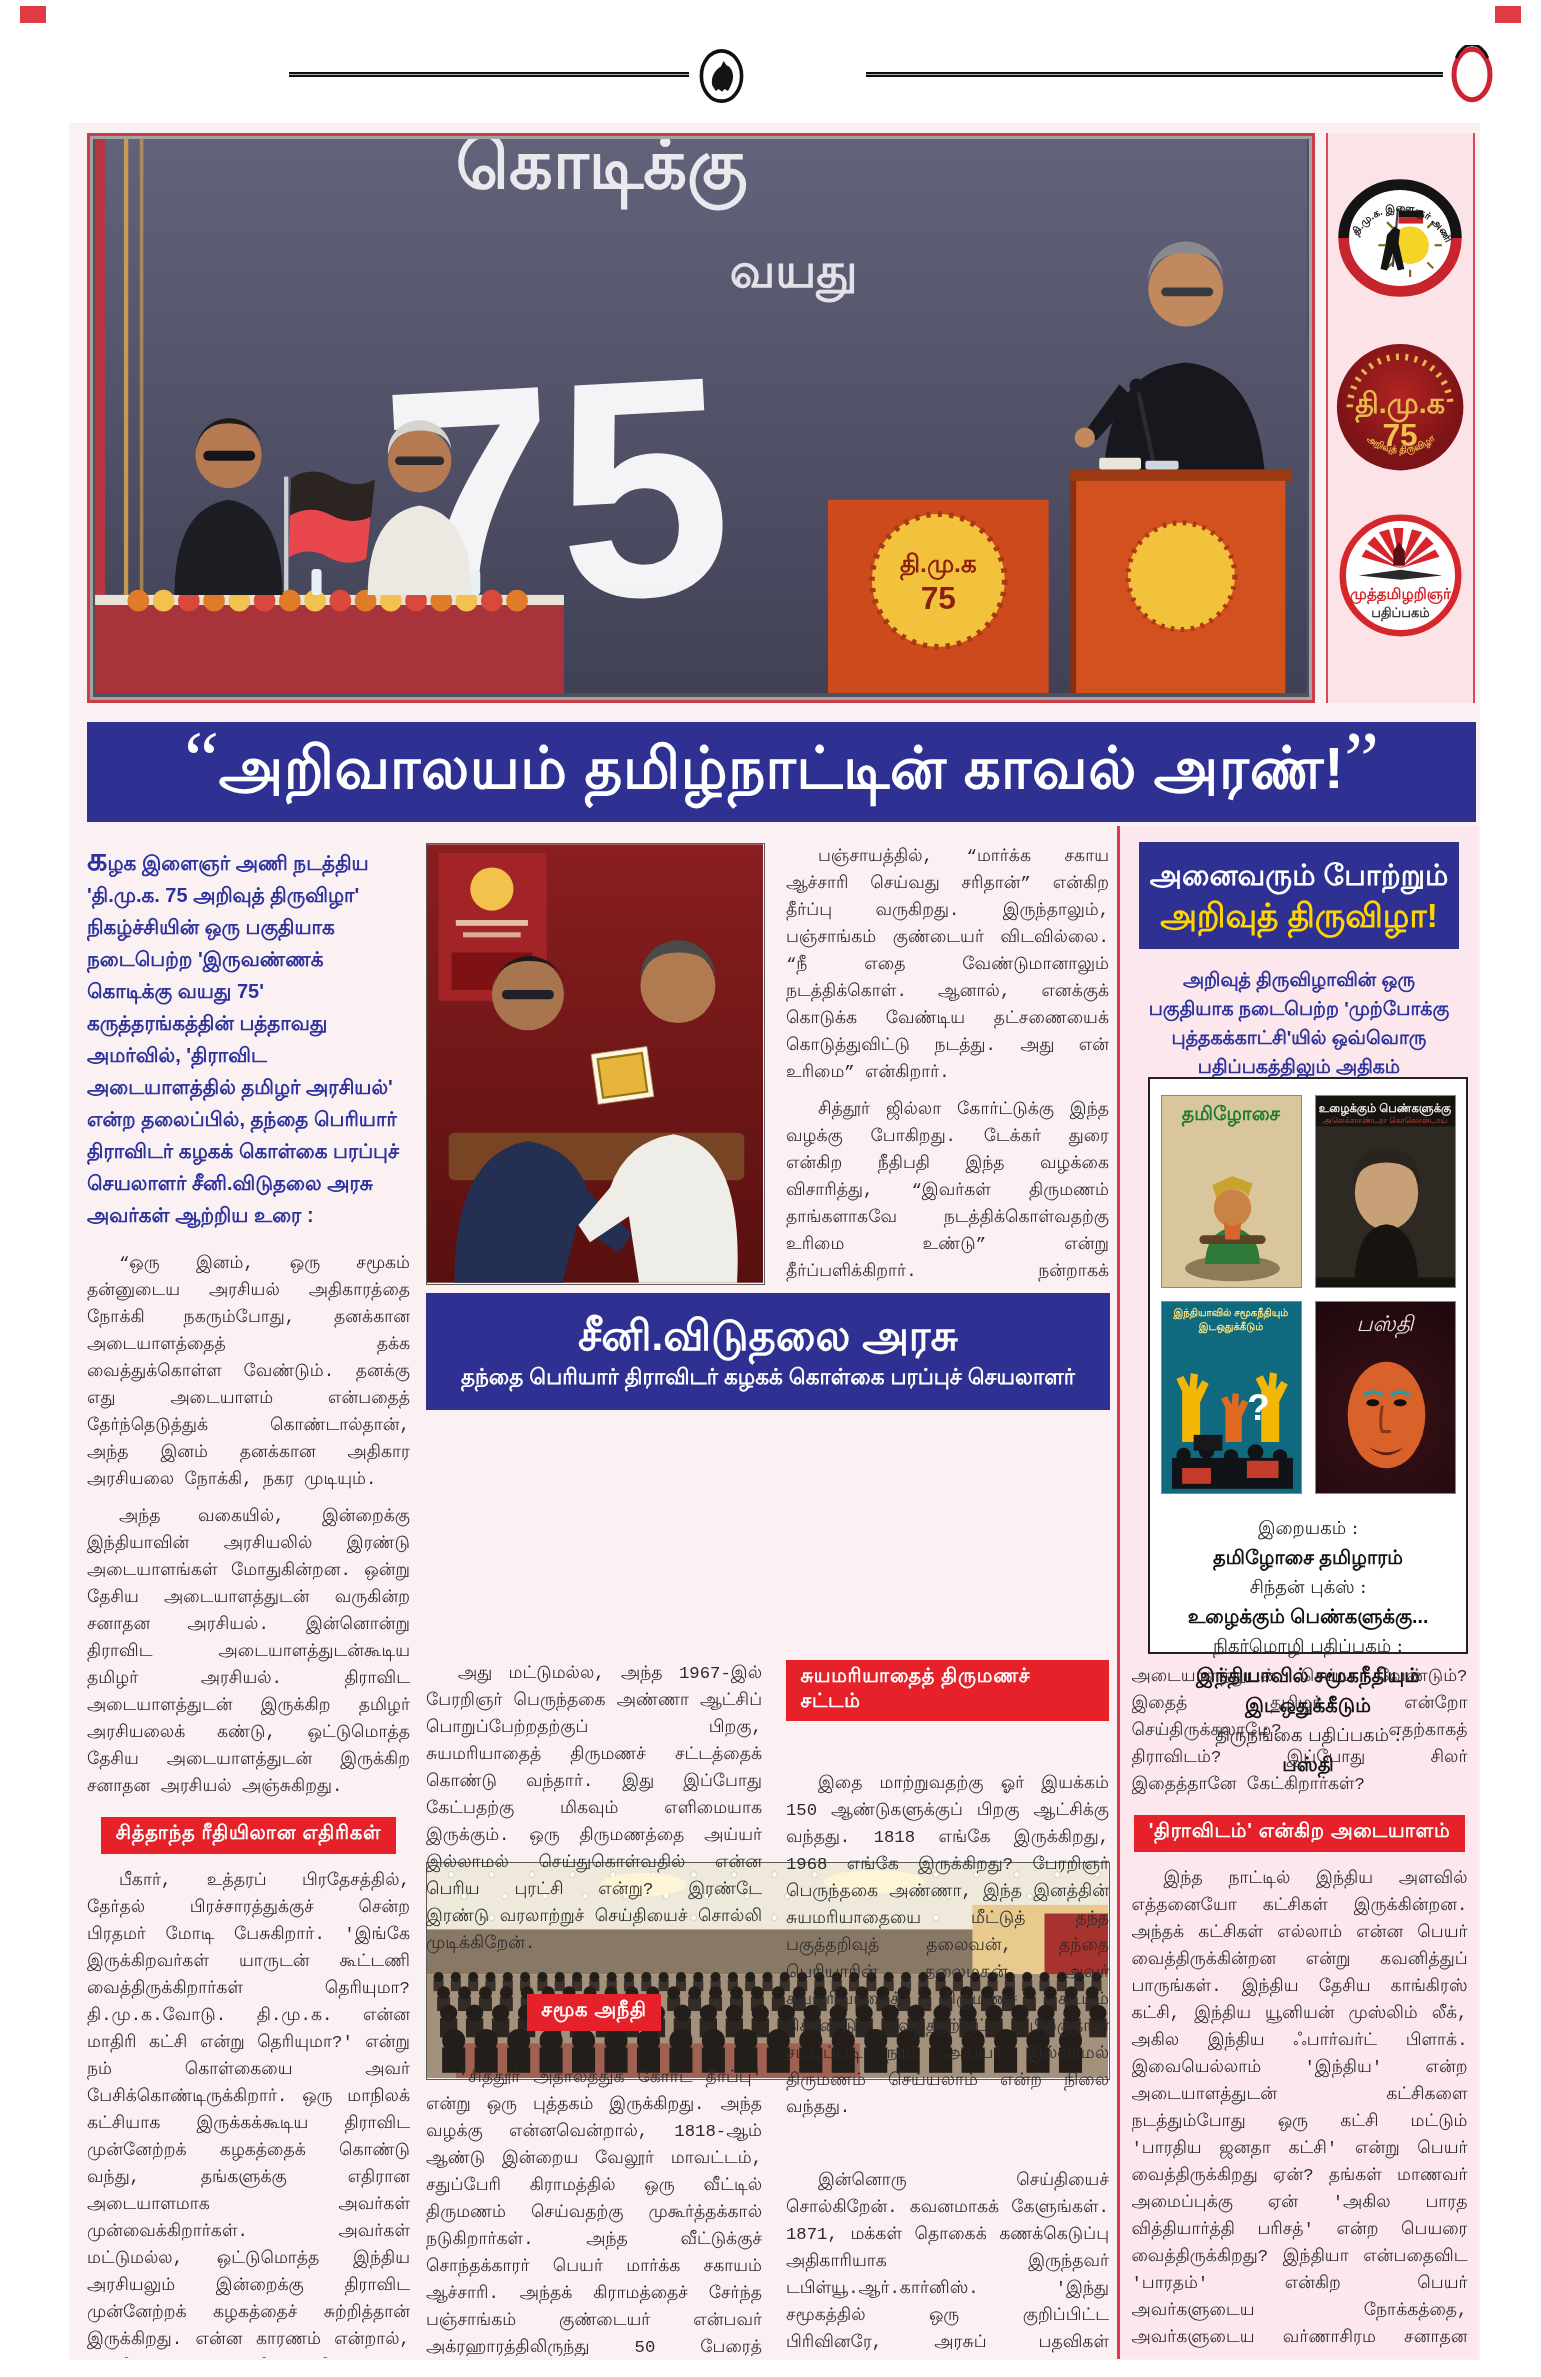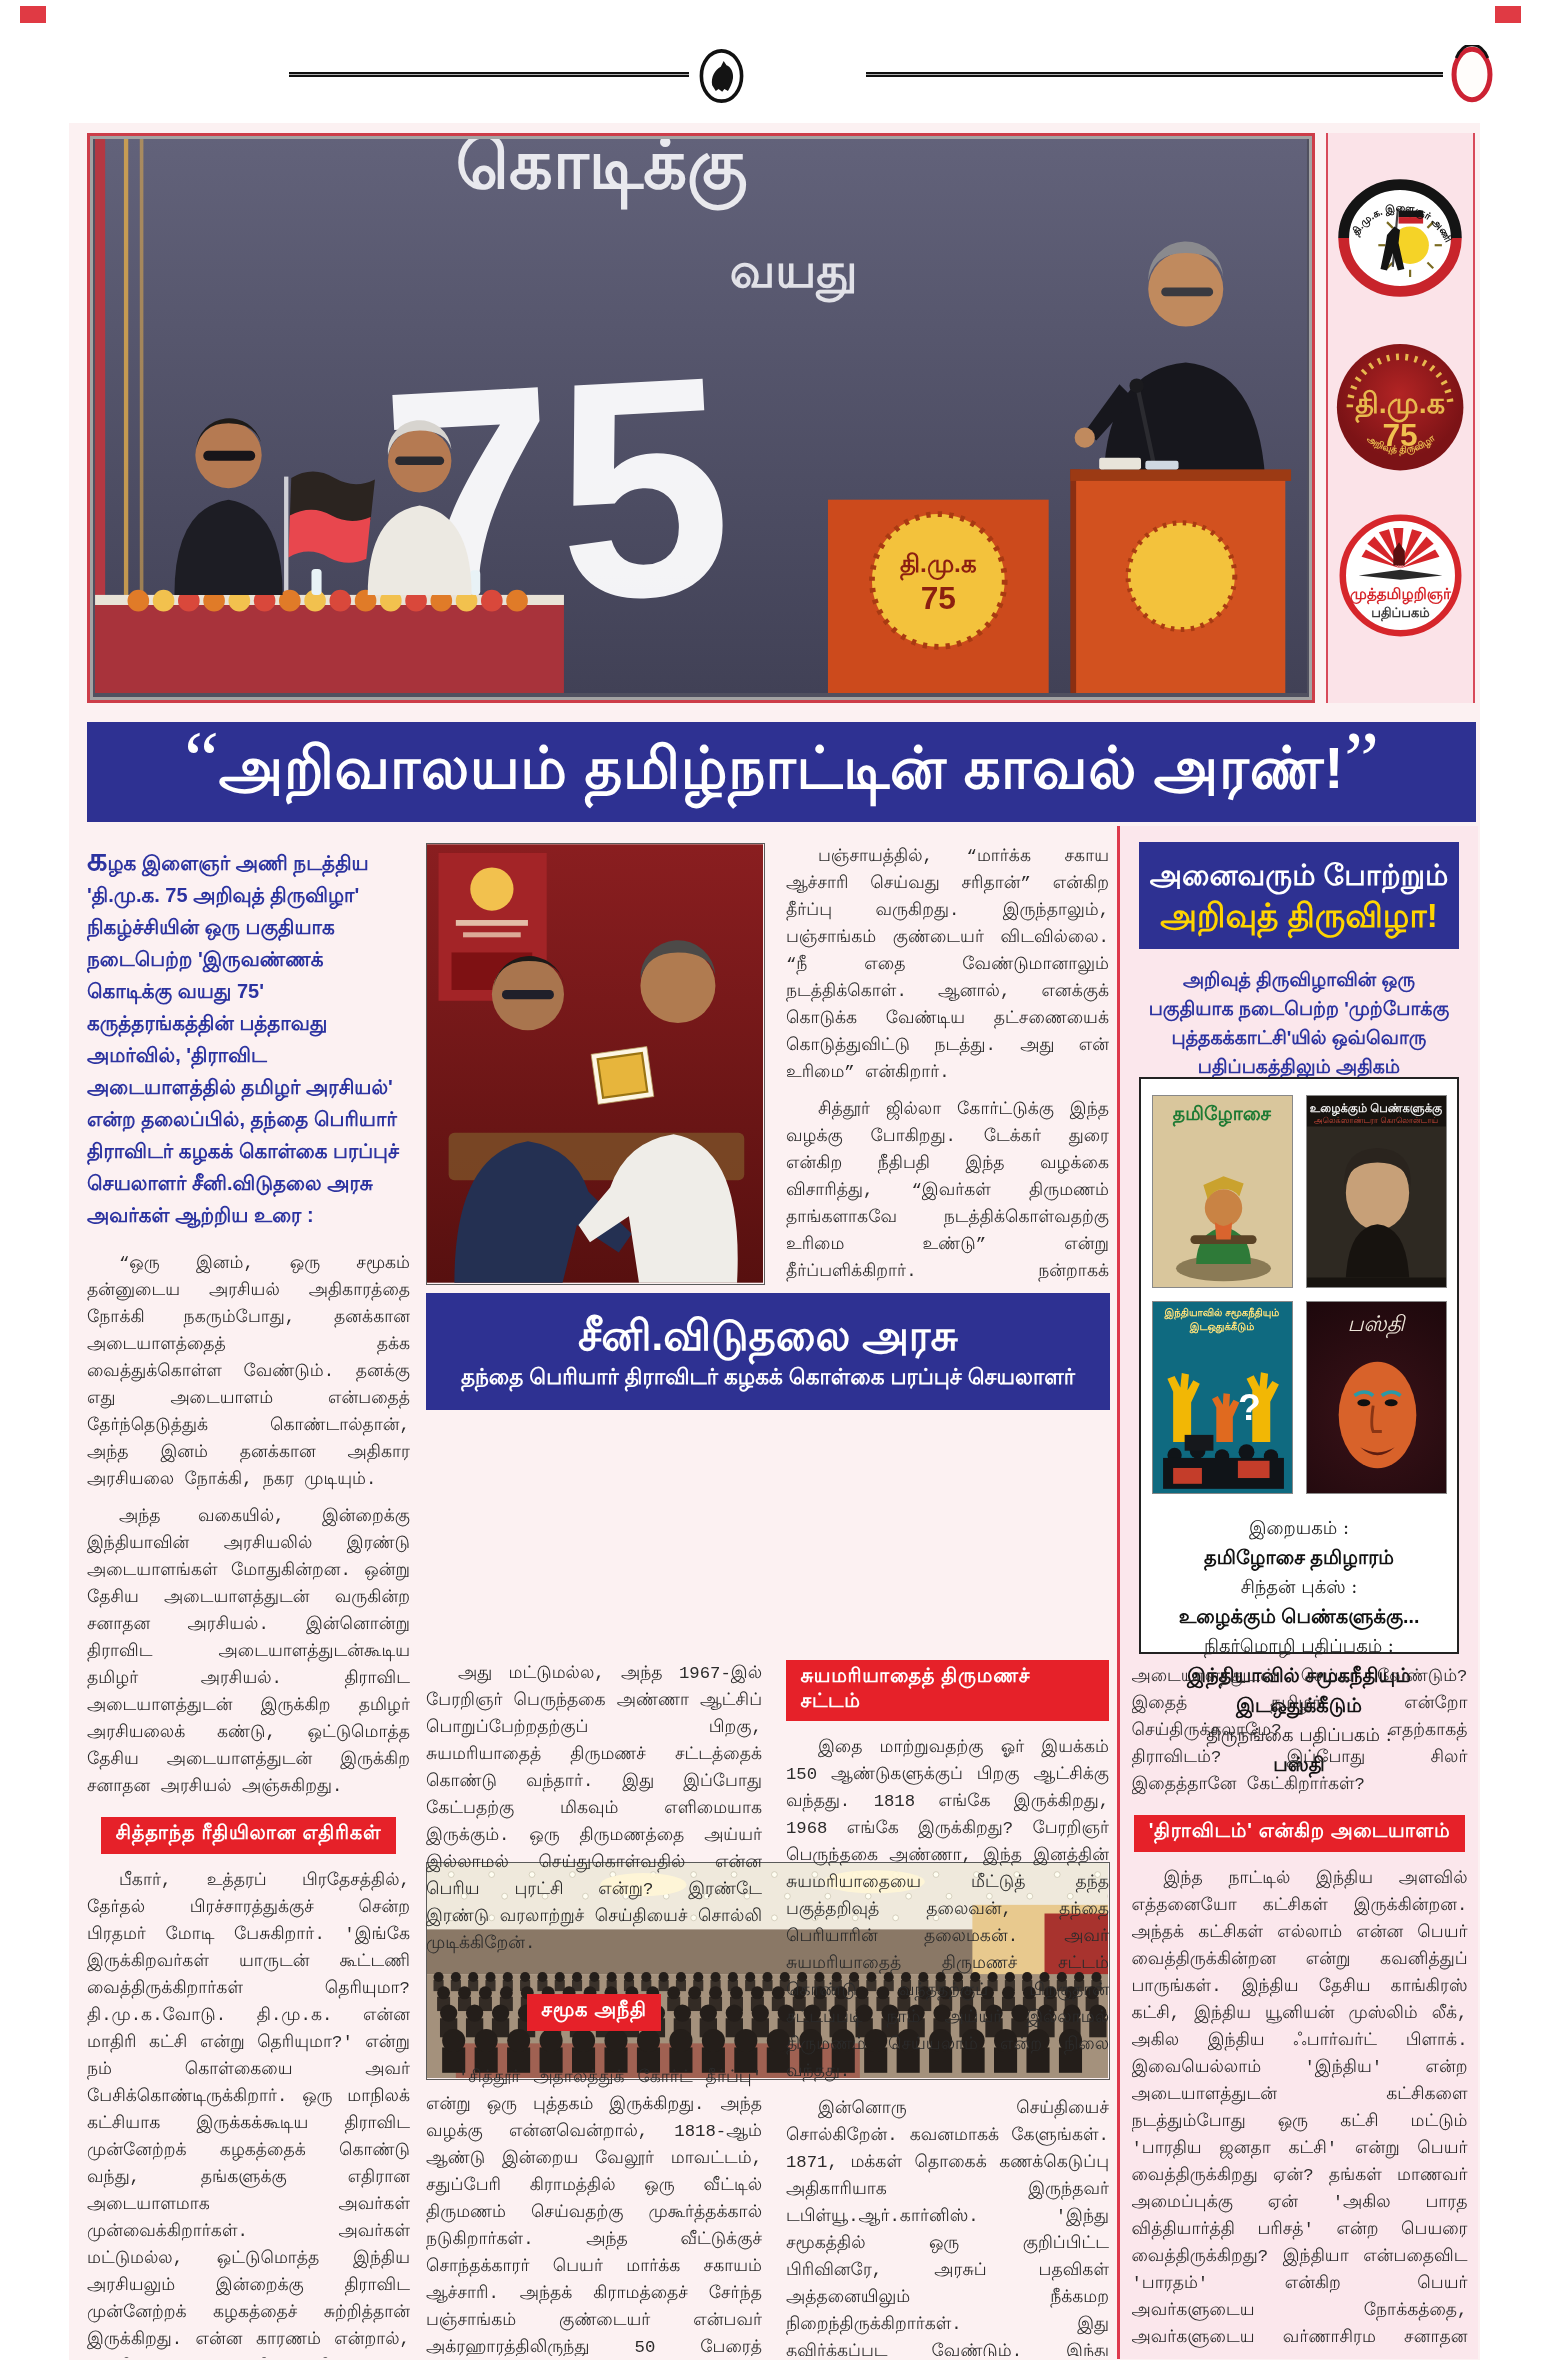--- a/index.html
+++ b/index.html
@@ -590,38 +590,38 @@
       </g>
   </svg>
 </div>
 
 <div class="abs col" style="left:426px;top:1660px;width:336px;height:696px;gap:20px;">
   <p class="body-txt indent">அது மட்டுமல்ல, அந்த 1967-இல் பேரறிஞர் பெருந்தகை அண்ணா ஆட்சிப் பொறுப்பேற்றதற்குப் பிறகு, சுயமரியாதைத் திருமணச் சட்டத்தைக் கொண்டு வந்தார். இது இப்போது கேட்பதற்கு மிகவும் எளிமையாக இருக்கும். ஒரு திருமணத்தை அய்யர் இல்லாமல் செய்துகொள்வதில் என்ன பெரிய புரட்சி என்று? இரண்டே இரண்டு வரலாற்றுச் செய்தியைச் சொல்லி முடிக்கிறேன்.</p>
   <span class="red-head">சமூக அநீதி</span>
   <p class="body-txt indent">'சித்தூர் அதாலத்துக் கோர்ட் தீர்ப்பு' என்று ஒரு புத்தகம் இருக்கிறது. அந்த வழக்கு என்னவென்றால், 1818-ஆம் ஆண்டு இன்றைய வேலூர் மாவட்டம், சதுப்பேரி கிராமத்தில் ஒரு வீட்டில் திருமணம் செய்வதற்கு முகூர்த்தக்கால் நடுகிறார்கள். அந்த வீட்டுக்குச் சொந்தக்காரர் பெயர் மார்க்க சகாயம் ஆச்சாரி. அந்தக் கிராமத்தைச் சேர்ந்த பஞ்சாங்கம் குண்டையர் என்பவர் அக்ரஹாரத்திலிருந்து 50 பேரைத் திரட்டிக்கொண்டு வந்து முகூர்த்தக்கால் நடவிடாமல் தடுக்கிறார். இரண்டு தரப்புக்கும் அடிதடி வரைக்கும் போகிறது. பஞ்சாங்கம் குண்டையர் 'பிராமணன் இல்லாமல் எப்படி நீ முகூர்த்தக்கால் நடுவாய்? பிராமணன் இல்லாமல், எப்படி நீ உன் வீட்டில் திருமணம் செய்யலாம்? சட்டப்படி தவறு' என்கிறார்.</p>
 
 </div>
-<div class="abs col" style="left:786px;top:1660px;width:323px;height:696px;">
+<div class="abs col" style="left:786px;top:1660px;width:323px;height:696px;gap:36px;">
   <span class="red-head" style="margin-top:0;">சுயமரியாதைத் திருமணச் சட்டம்</span>
   <p class="body-txt indent">இதை மாற்றுவதற்கு ஓர் இயக்கம் 150 ஆண்டுகளுக்குப் பிறகு ஆட்சிக்கு வந்தது. 1818 எங்கே இருக்கிறது, 1968 எங்கே இருக்கிறது? பேரறிஞர் பெருந்தகை அண்ணா, இந்த இனத்தின் சுயமரியாதையை மீட்டுத் தந்த பகுத்தறிவுத் தலைவன், தந்தை பெரியாரின் தலைமகன். அவர் சுயமரியாதைத் திருமணச் சட்டம் கொண்டு வந்ததற்குப் பிறகுதான் சட்டப்படி நாம் அய்யர் இல்லாமல் திருமணம் செய்யலாம் என்ற நிலை வந்தது.</p>
   <p class="body-txt indent">இன்னொரு செய்தியைச் சொல்கிறேன். கவனமாகக் கேளுங்கள். 1871, மக்கள் தொகைக் கணக்கெடுப்பு அதிகாரியாக இருந்தவர் டபிள்யூ.ஆர்.கார்னிஸ். 'இந்து சமூகத்தில் ஒரு குறிப்பிட்ட பிரிவினரே, அரசுப் பதவிகள் அத்தனையிலும் நீக்கமற நிறைந்திருக்கிறார்கள். இது தவிர்க்கப்பட வேண்டும். இந்து சமூகத்தின் இதர குடிமக்களும், இஸ்லாமியர்களும் அரசு நிர்வாகத்தில் பங்குபெற இங்கே இருக்கக்கூடிய பிரிட்டிஷ் அரசு, முயற்சி எடுக்க வேண்டும்' என்று 1871-இல் அவர் குறிப்பு எழுதினார்.</p>
 
 </div>
 
 <div class="abs" style="left:1117px;top:826px;width:2.9px;height:1533px;background:#dd3a4d;"></div>
 <div class="abs" style="left:1120px;top:826px;width:358px;height:1533px;background:#fbe7ec;">
 
   <div class="sb-head abs" style="left:19px;top:16px;width:320px;height:107px;">
     <div class="l1">அனைவரும் போற்றும்</div>
     <div class="l2">அறிவுத் திருவிழா!</div>
   </div>
 
   <div class="sb-intro abs" style="left:19px;top:139px;width:320px;">அறிவுத் திருவிழாவின் ஒரு பகுதியாக நடைபெற்ற 'முற்போக்கு புத்தகக்காட்சி'யில் ஒவ்வொரு பதிப்பகத்திலும் அதிகம் விற்பனையான நூல்கள் :</div>
 
-  <div class="book-box abs" style="left:19px;top:251px;width:320px;height:577px;">
+  <div class="book-box abs" style="left:28px;top:251px;width:320px;height:577px;">
     <div class="covers">
 
       <div class="cover c1">
         <div class="t">தமிழோசை</div>
         <svg width="141" height="159" viewBox="0 0 196 220">
           <ellipse cx="98" cy="196" rx="66" ry="18" fill="#8a7a55"></ellipse>
           <path d="M60,190 q0,-44 38,-52 q38,8 38,52 z" fill="#2e7a38"></path>
           <rect x="52" y="150" width="92" height="12" rx="6" fill="#5a4326"></rect>
           <circle cx="98" cy="112" r="26" fill="#c98344"></circle>
           <path d="M76,100 a26,26 0 0 1 44,-4 l6,-18 -28,-10 -28,12 z" fill="#caa22e"></path>

